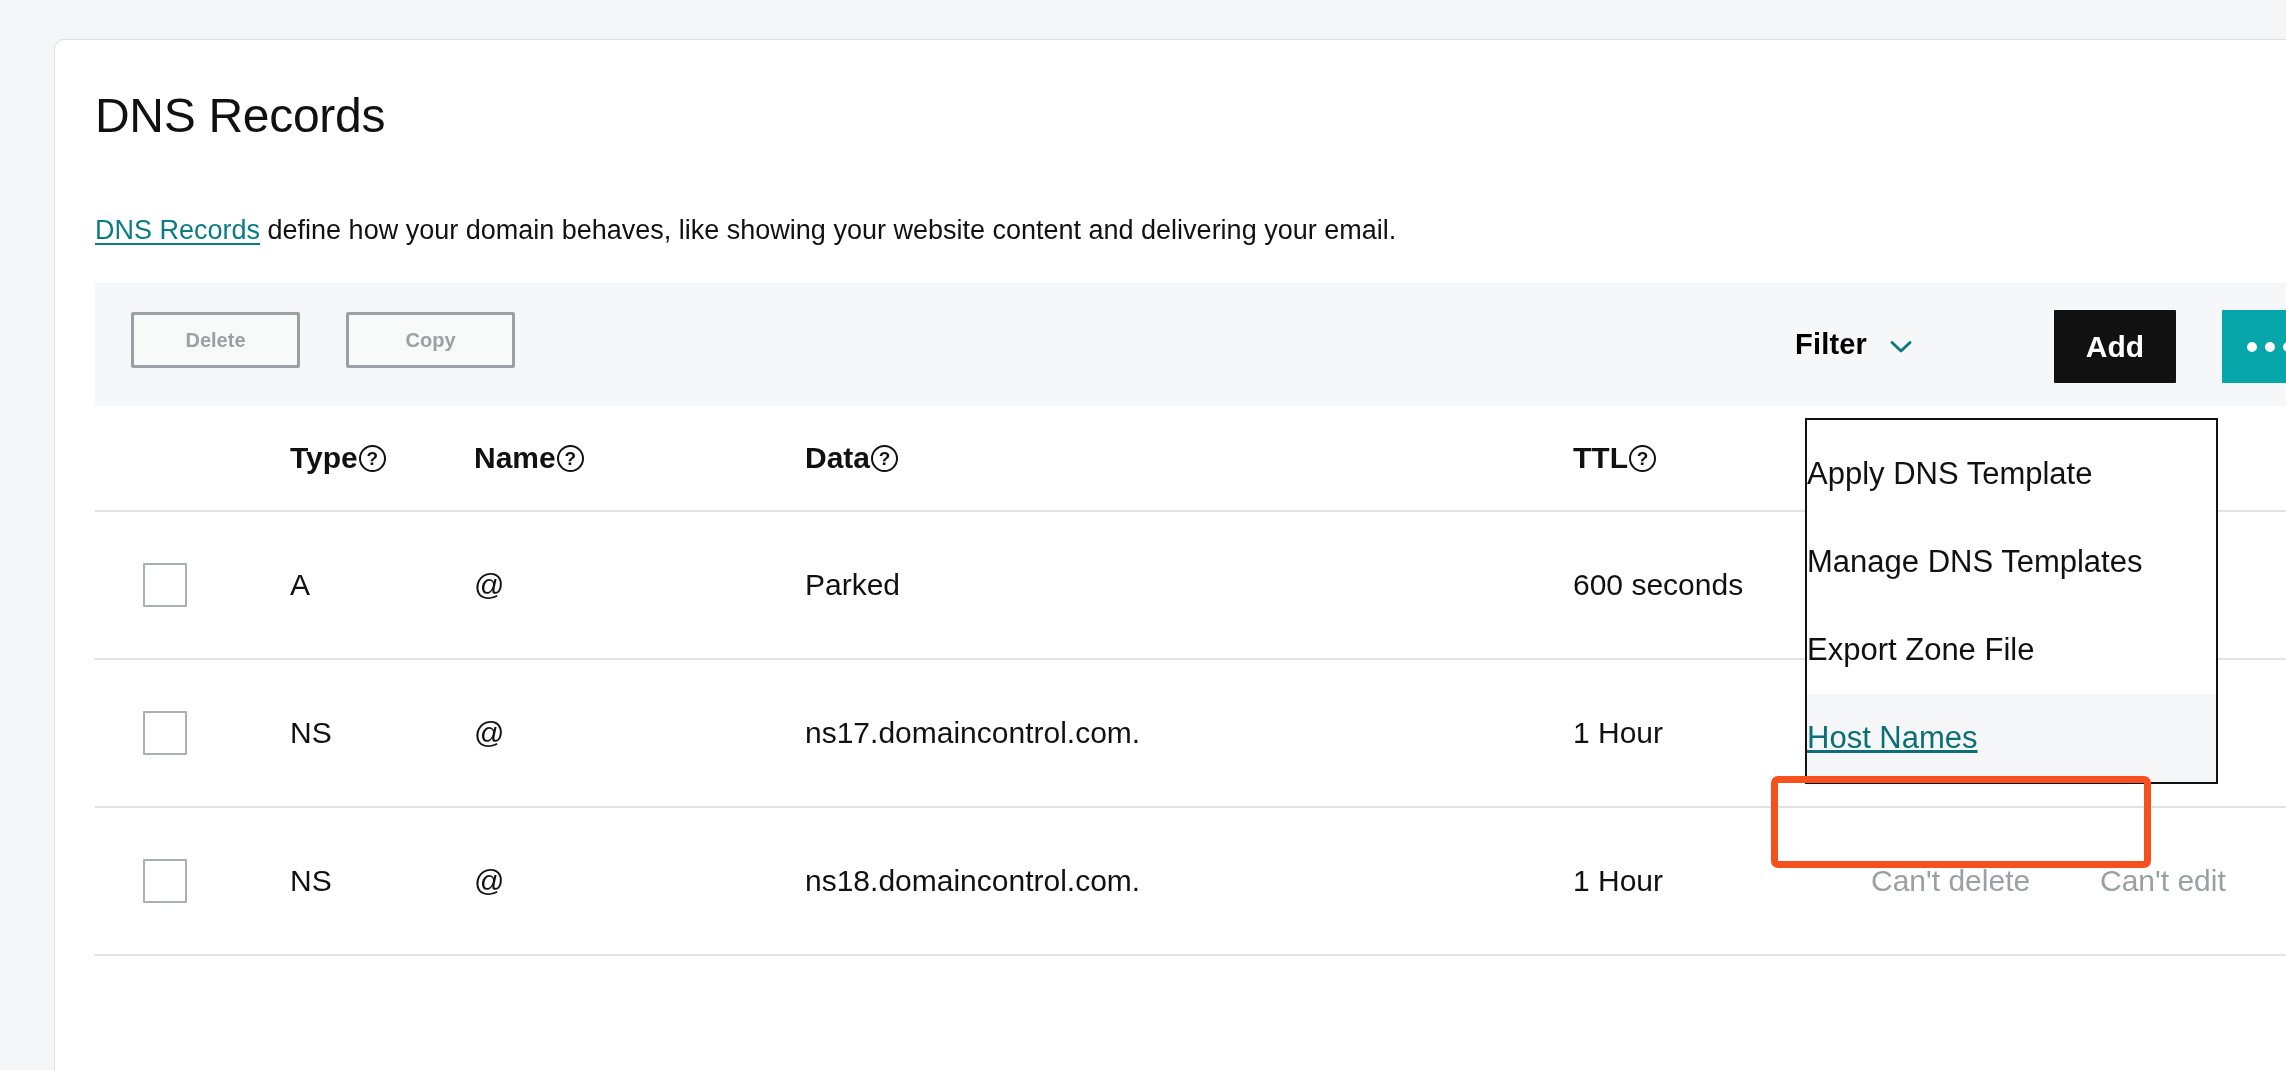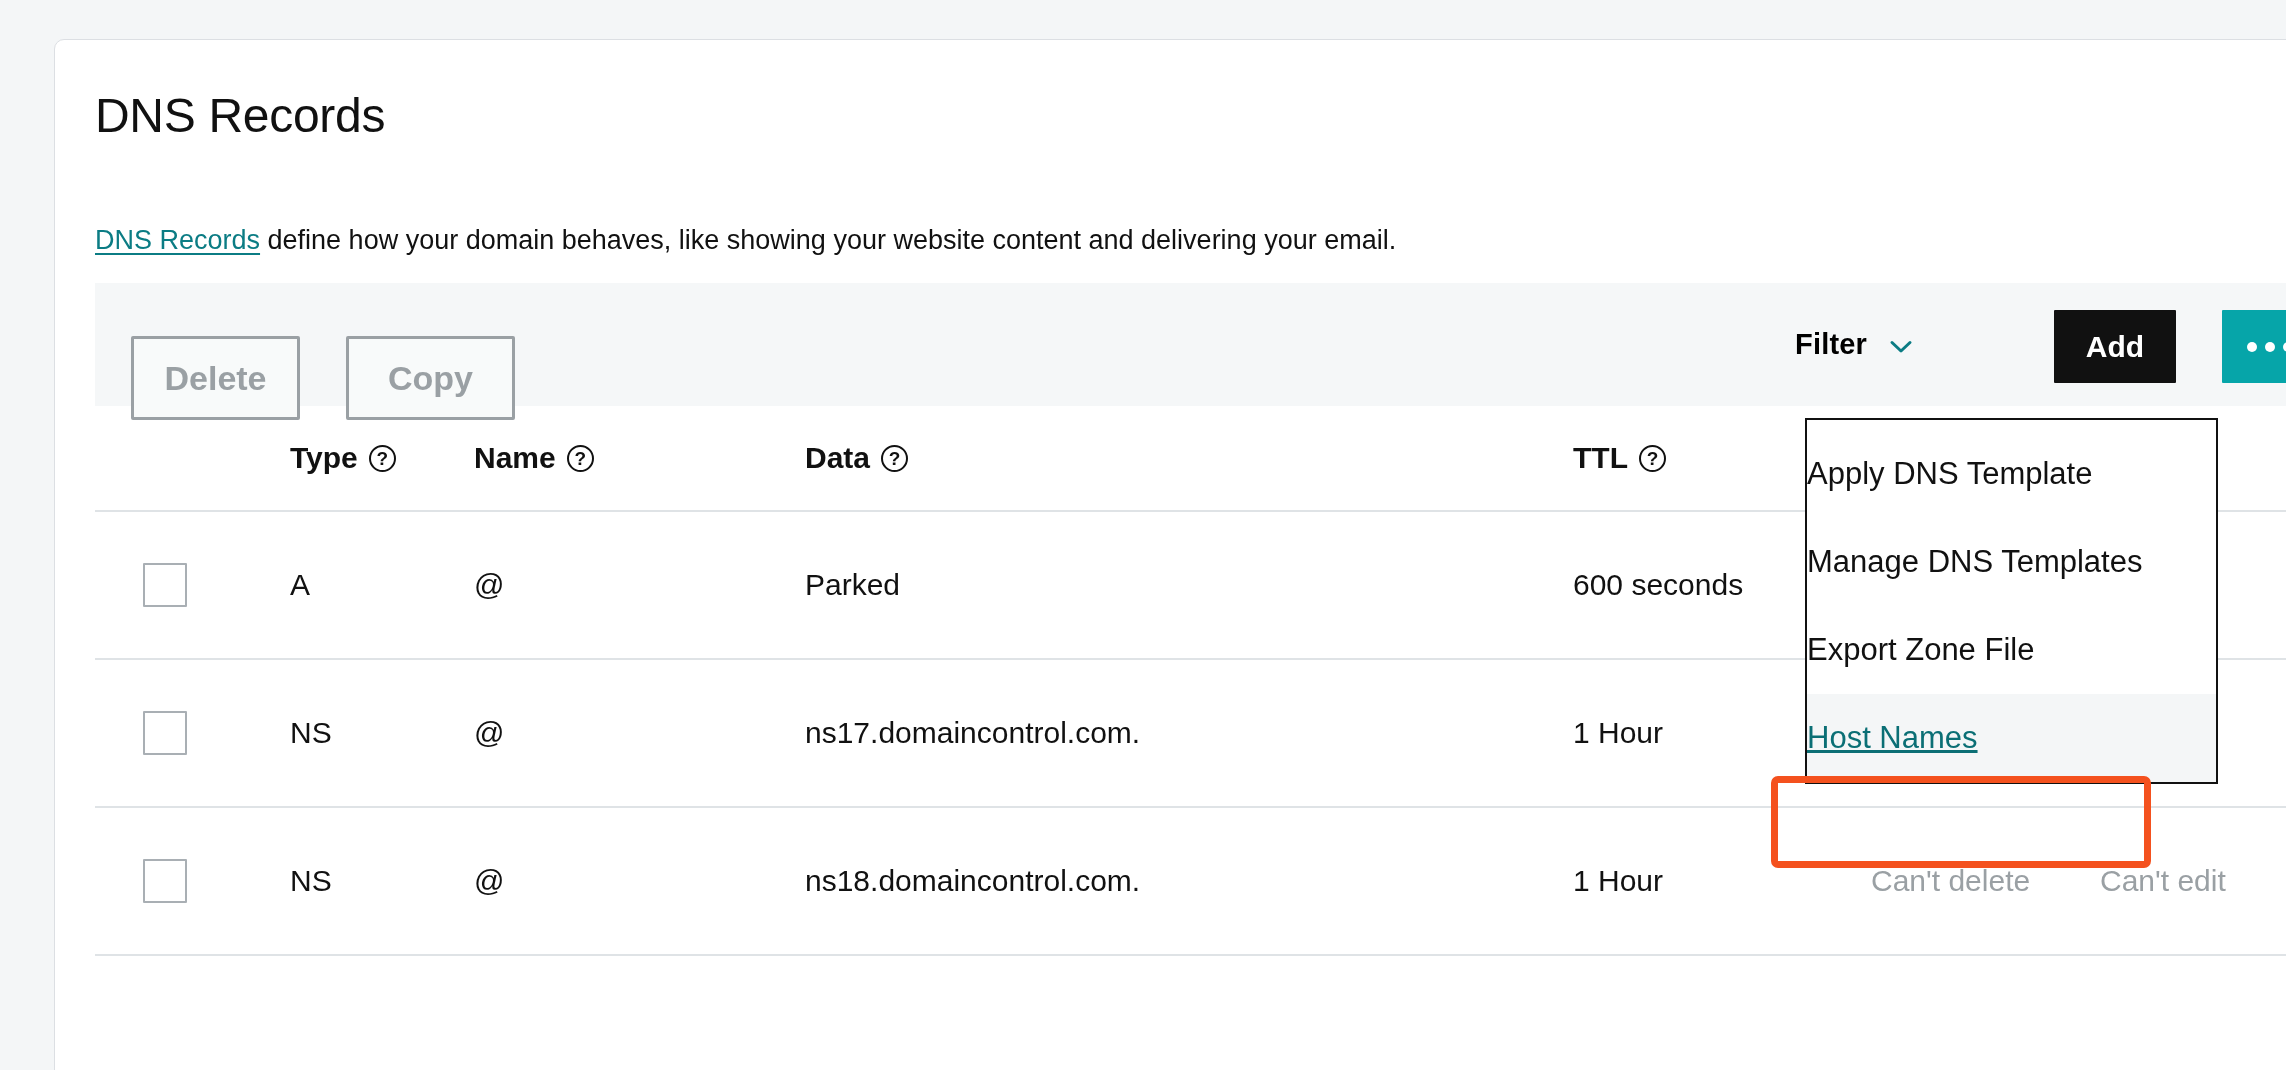--- a/index.html
+++ b/index.html
@@ -39,21 +39,21 @@
     line-height: 1.15;
     font-weight: 400;
     letter-spacing: -0.3px;
     color: #111111;
     white-space: nowrap;
   }
 
   .intro {
     position: absolute;
     left: 40px;
-    top: 183px;
+    top: 173px;
     font-size: 27px;
     line-height: 1.3;
     color: #111111;
     white-space: nowrap;
   }
 
   .intro-link {
     color: #0b7c84;
     text-decoration: underline;
     text-underline-offset: 4px;
@@ -67,33 +67,32 @@
     top: 243px;
     right: 0;
     height: 123px;
     background: #f5f7f8;
   }
 
   .btn-ghost {
     position: absolute;
     top: 29px;
     width: 169px;
-    height: 84px;
+    height: 56px;
     background: #f8fafa;
     border: 3px solid #9aa0a4;
     border-radius: 2px;
     font-family: "Liberation Sans", sans-serif;
-    font-size: 34px;
+    font-size: 20px;
     font-weight: 700;
     color: #9aa0a4;
     cursor: default;
     display: flex;
     align-items: center;
     justify-content: center;
-    margin-top: 24px;
   }
   .btn-delete { left: 36px; }
   .btn-copy   { left: 251px; }
 
   .filter-group {
     position: absolute;
     top: 45px;
     left: 1700px;
     display: flex;
     align-items: center;
@@ -219,21 +218,21 @@
     transform: translateY(-50%);
     font-size: 30px;
     color: #111111;
     white-space: nowrap;
   }
 
   .th {
     font-weight: 700;
     display: flex;
     align-items: center;
-    gap: 11px;
+    gap: 1px;
   }
 
   
   .c-check { left: 48px; }
   .c-type  { left: 195px; }
   .c-name  { left: 379px; }
   .c-data  { left: 710px; }
   .c-ttl   { left: 1478px; }
   .c-del   { left: 1776px; }
   .c-edit  { left: 2005px; }

